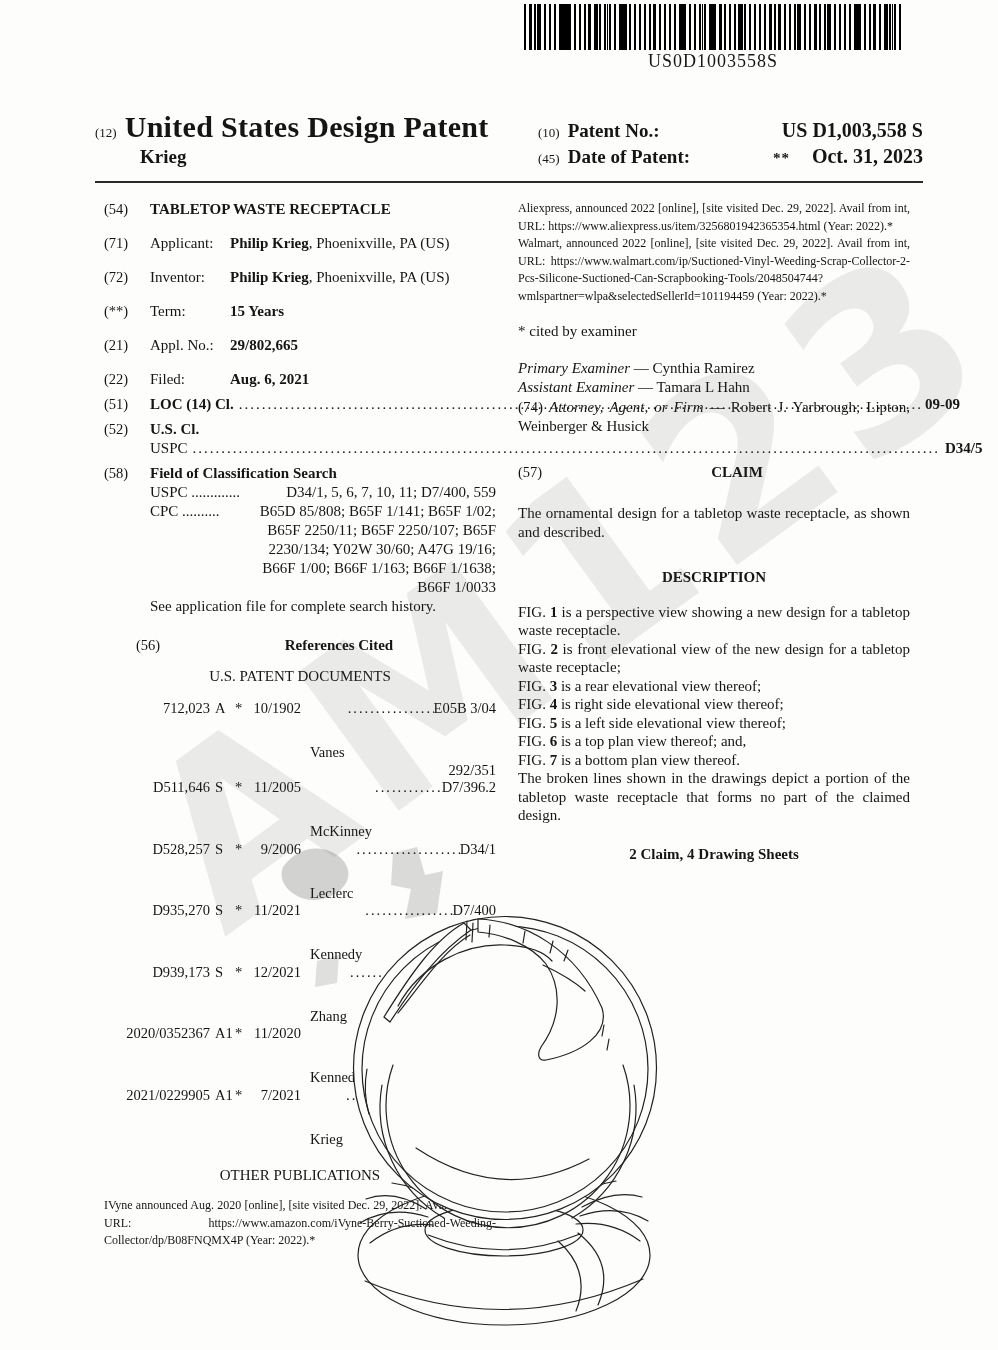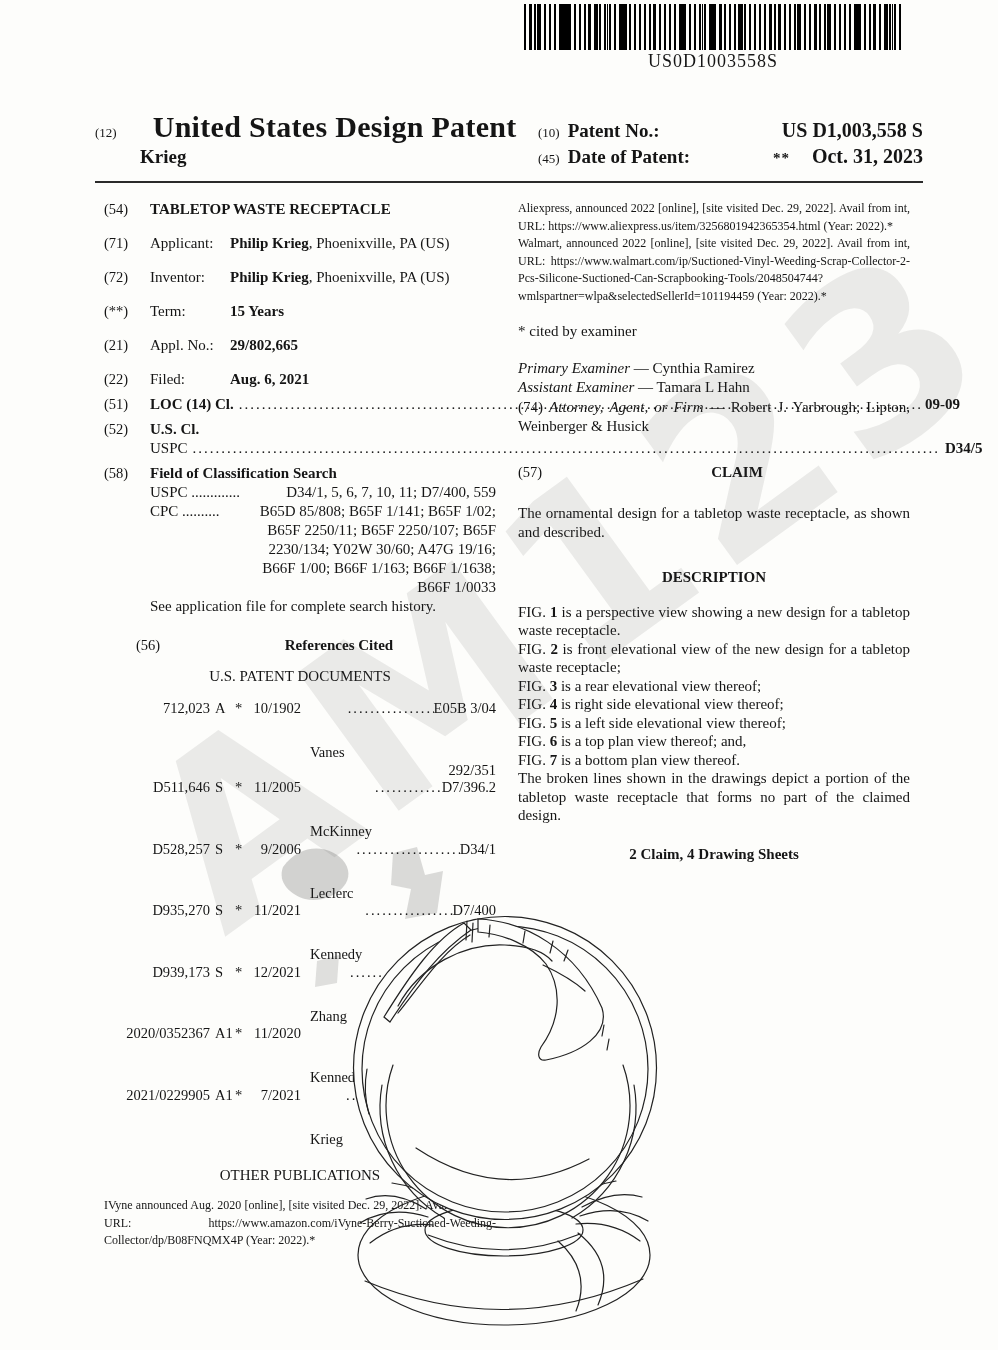--- a/index.html
+++ b/index.html
@@ -12,21 +12,21 @@
     background-image:
       repeating-linear-gradient(90deg,#000 0 2px,transparent 2px 5px),
       repeating-linear-gradient(90deg,transparent 0 13px,#000 13px 16px,transparent 16px 29px),
       repeating-linear-gradient(90deg,transparent 0 7px,#000 7px 8px,transparent 8px 19px),
       repeating-linear-gradient(90deg,transparent 0 37px,#000 37px 41px,transparent 41px 59px);}
   .barcode-label{font-size:18px;letter-spacing:1px;margin-top:1px;}
 
   
   .header{position:absolute;left:95px;top:110px;width:828px;}
   .h-row{display:flex;justify-content:space-between;align-items:baseline;}
-  .h-left{display:flex;align-items:baseline;gap:28px;}
+  .h-left{display:flex;align-items:baseline;}
   .h-code{font-size:13px;margin-right:8px;white-space:nowrap;}
   .h-title{font-size:30px;font-weight:bold;letter-spacing:.3px;white-space:nowrap;}
   .h-name{font-size:19px;font-weight:bold;margin-left:45px;margin-top:2px;}
   .h-right{width:385px;display:flex;align-items:baseline;}
   .h-rlabel{font-size:19px;font-weight:bold;white-space:nowrap;}
   .h-rvalue{font-size:20px;font-weight:bold;margin-left:auto;white-space:nowrap;}
   .h-stars{font-size:15px;font-weight:bold;margin-left:auto;letter-spacing:1px;}
   .h-date{font-size:20px;font-weight:bold;margin-left:22px;white-space:nowrap;}
   .rule{position:absolute;left:95px;top:181px;width:828px;height:2px;background:#2a2a2a;}
 

